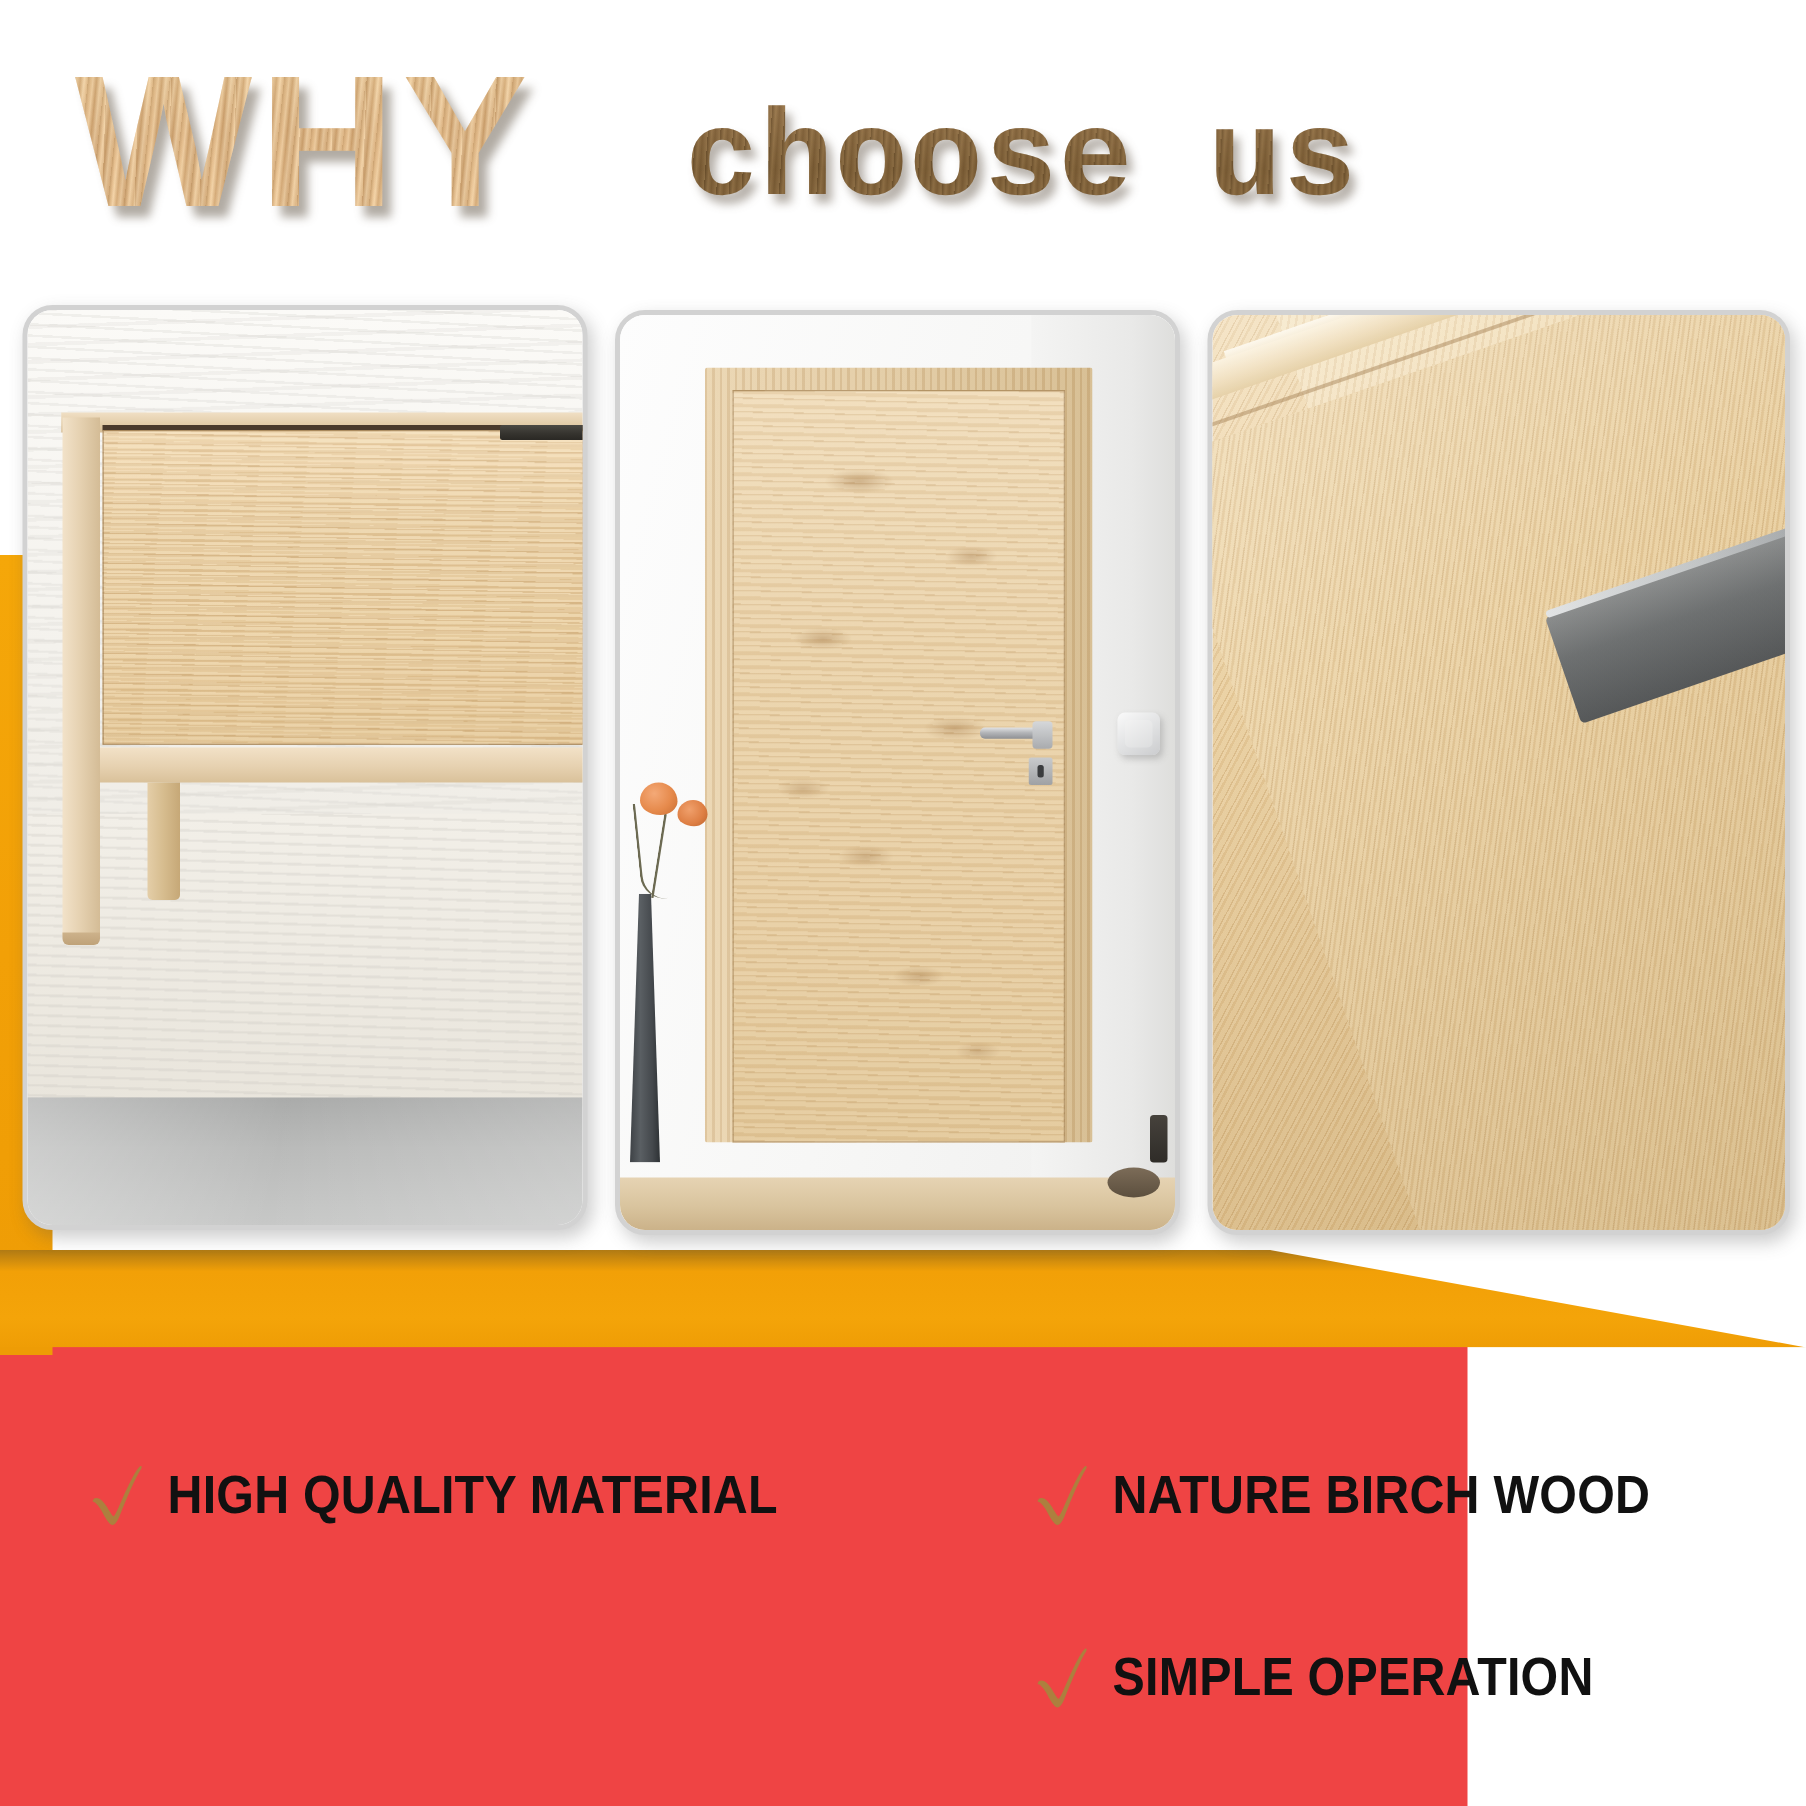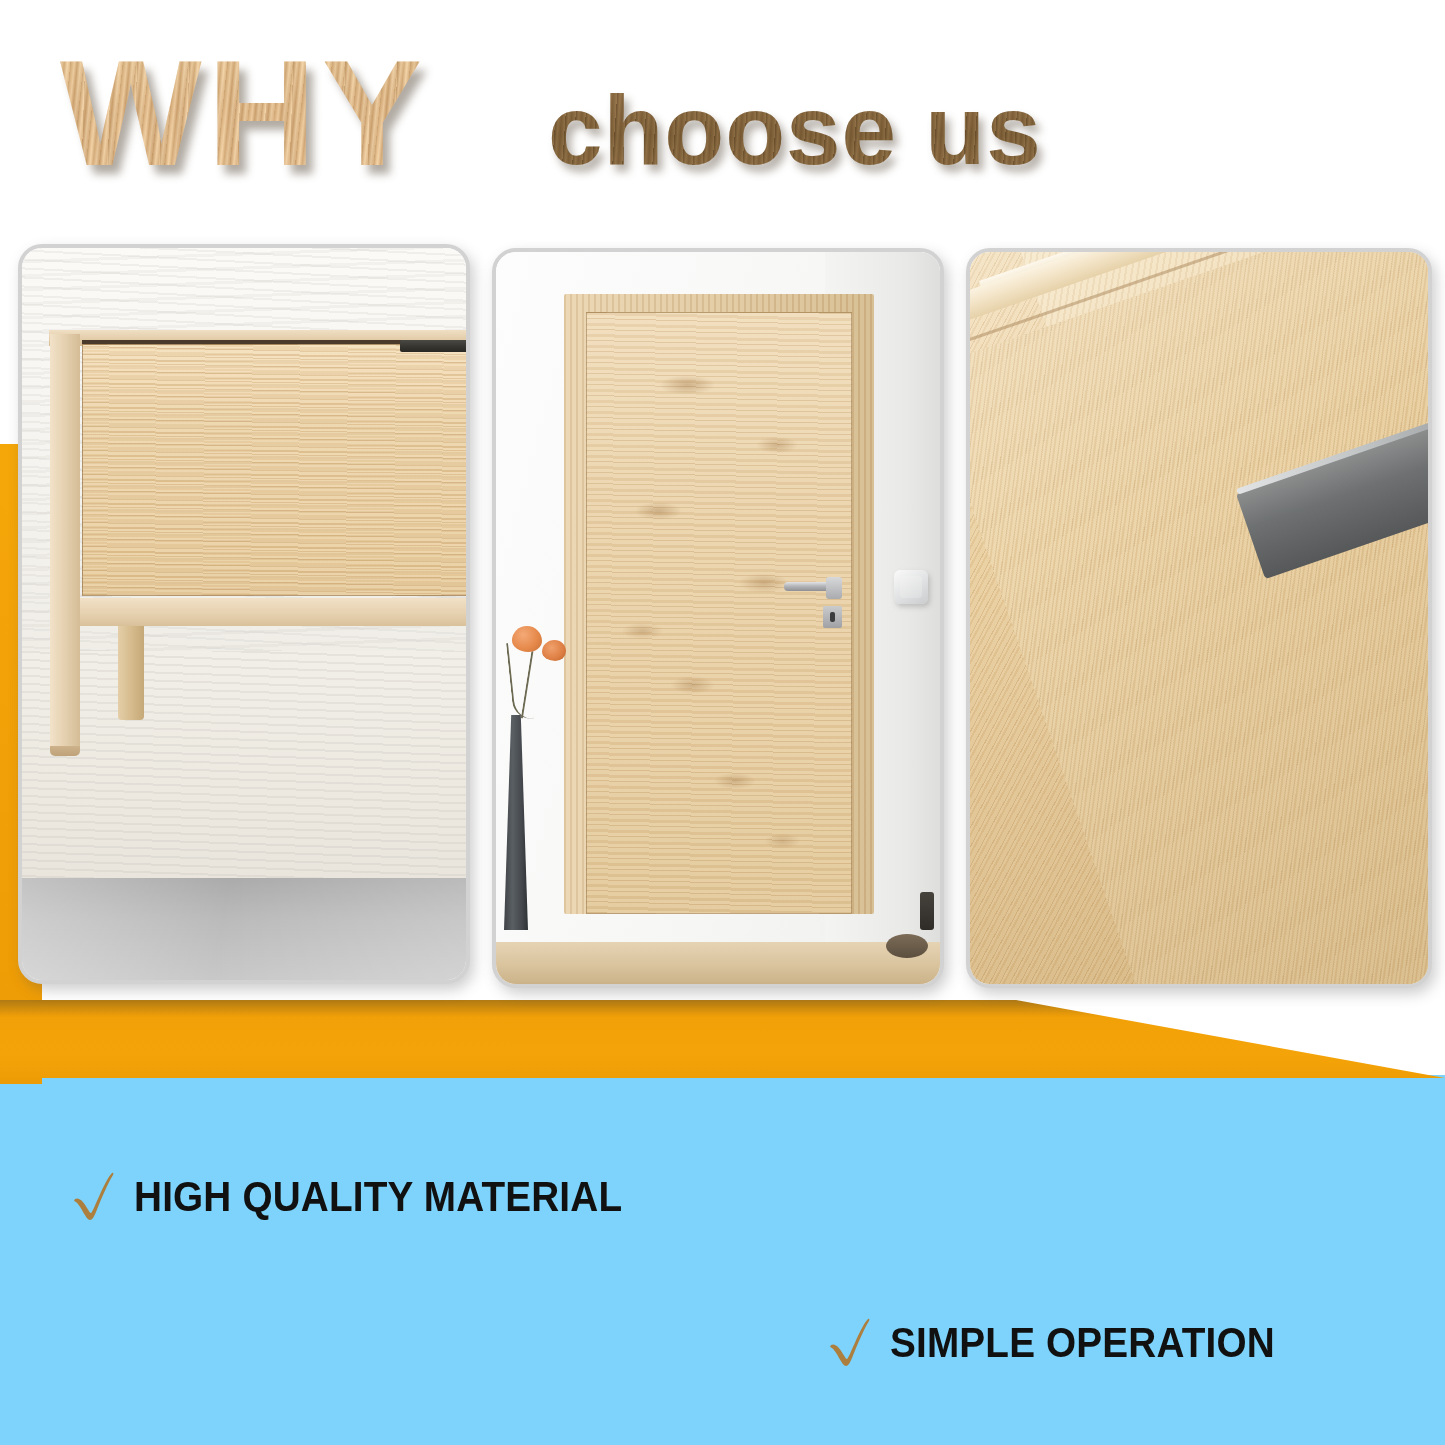--- a/index.html
+++ b/index.html
@@ -50,21 +50,21 @@
     -webkit-background-clip: text;
     background-clip: text;
     -webkit-text-fill-color: transparent;
     filter: drop-shadow(7px 9px 4px rgba(60,45,25,0.40));
     white-space: nowrap;
   }
   .title-choose {
     position: absolute;
     left: 548px;
     top: 80px;
-    font-family: Liberation Sans, sans-serif;
+    font-family: Liberation Mono, monospace;
     font-weight: 700;
     font-size: 98px;
     line-height: 100px;
     letter-spacing: 1px;
     color: #8A6B45;
     background-image:
       repeating-linear-gradient(94deg,
         rgba(60,38,14,0.34) 0px,
         rgba(175,140,95,0.22) 3px,
         rgba(90,60,28,0.26) 6px,
@@ -379,23 +379,23 @@
   .p3-shade {
     position: absolute; inset: 0;
     background: linear-gradient(160deg, rgba(255,255,255,0.18) 0%, rgba(255,255,255,0) 35%, rgba(120,85,40,0.10) 100%);
   }
 
   
   .features {
     position: absolute;
     left: 0;
     top: 1075px;
-    width: 1445px;
+    width: 1174px;
     height: 370px;
-    background: #7dd3fc;
+    background: #ef4444;
     z-index: 1;
   }
   .feat-grid {
     position: absolute;
     left: 0; top: 0;
     width: 1445px;
     height: 370px;
   }
   .feature {
     position: absolute;
@@ -504,20 +504,28 @@
 
       <div class="feature feat-r1 feat-c1">
         <span class="check">
           <svg width="44" height="52" viewBox="0 0 44 52">
             <path d="M3 29 C7 27 11 31 15 38 C17 41 18 43 19 43 C21 42 26 27 34 12 C36 8 38 5 40 3 C41 2.5 42 3 41 5 C36 13 30 27 24 42 C22 47 20 50 18 50 C16 50 14 47 11 42 C8 36 5 32 2 31 Z" fill="#AD7F3E"></path>
           </svg>
         </span>
         <span class="feat-label">HIGH QUALITY MATERIAL</span>
       </div>
 
+      <div class="feature feat-r1 feat-c2">
+        <span class="check">
+          <svg width="44" height="52" viewBox="0 0 44 52">
+            <path d="M3 29 C7 27 11 31 15 38 C17 41 18 43 19 43 C21 42 26 27 34 12 C36 8 38 5 40 3 C41 2.5 42 3 41 5 C36 13 30 27 24 42 C22 47 20 50 18 50 C16 50 14 47 11 42 C8 36 5 32 2 31 Z" fill="#AD7F3E"></path>
+          </svg>
+        </span>
+        <span class="feat-label">NATURE BIRCH WOOD</span>
+      </div>
 
 
       <div class="feature feat-r2 feat-c2">
         <span class="check">
           <svg width="44" height="52" viewBox="0 0 44 52">
             <path d="M3 29 C7 27 11 31 15 38 C17 41 18 43 19 43 C21 42 26 27 34 12 C36 8 38 5 40 3 C41 2.5 42 3 41 5 C36 13 30 27 24 42 C22 47 20 50 18 50 C16 50 14 47 11 42 C8 36 5 32 2 31 Z" fill="#AD7F3E"></path>
           </svg>
         </span>
         <span class="feat-label">SIMPLE OPERATION</span>
       </div>

